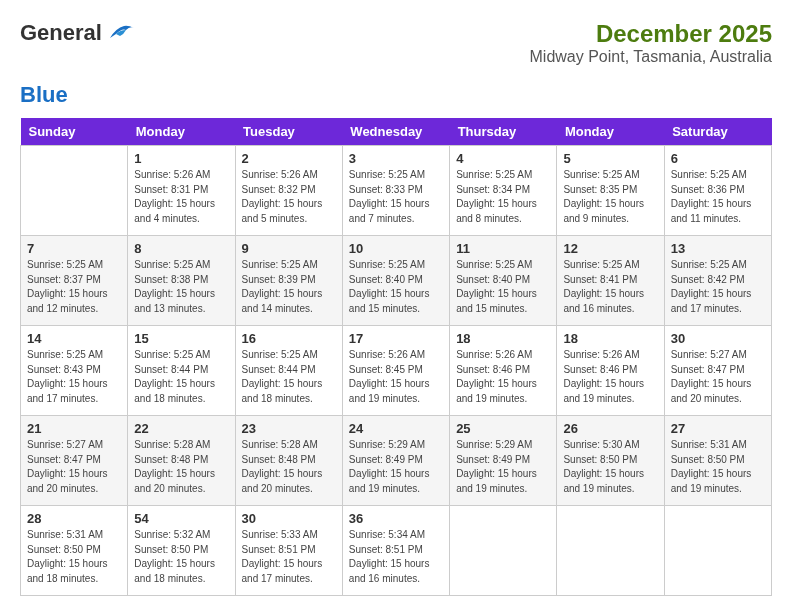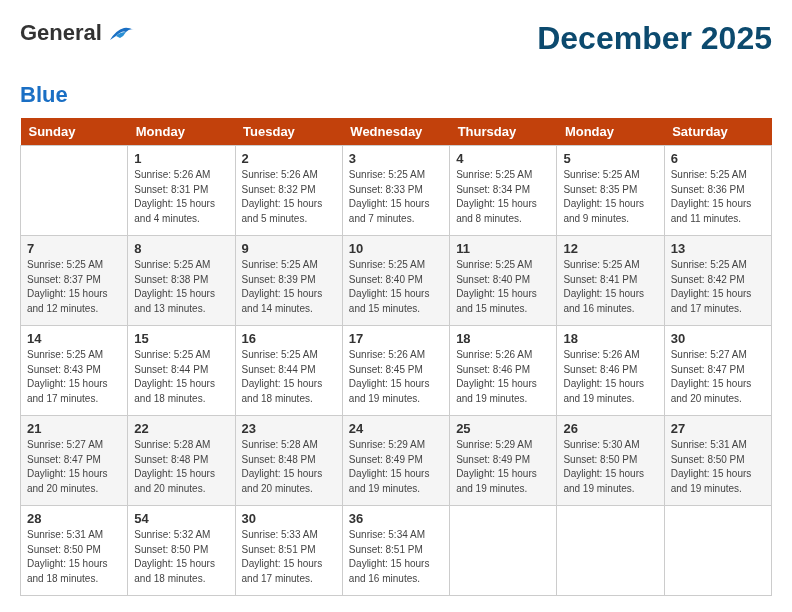--- a/index.html
+++ b/index.html
@@ -16,21 +16,21 @@
       align-items: flex-start;
       margin-bottom: 10px;
     }
     .logo {
       display: flex;
       flex-direction: column;
       align-items: flex-start;
     }
     .logo-text {
       display: flex;
-      align-items: flex-end;
+      align-items: flex-start;
     }
     .logo-general {
       font-size: 22px;
       font-weight: bold;
       color: #333;
     }
     .logo-blue {
       font-size: 22px;
       font-weight: bold;
       color: #1a6fc4;
@@ -38,35 +38,35 @@
     }
     .logo-bird {
       width: 30px;
       height: 24px;
       margin-left: 4px;
     }
     .title-section {
       text-align: right;
     }
     .month-title {
-      font-size: 32px;
-      font-weight: bold;
-      color: #0c4a6e;
+      font-size: 24px;
+      font-weight: bold;
+      color: #4d7c0f;
     }
     .location {
       font-size: 16px;
       color: #555;
     }
     table {
       width: 100%;
       border-collapse: collapse;
       table-layout: fixed;
     }
     th {
-      background-color: #c2410c;
+      background-color: #6d28d9;
       color: #fff;
       text-align: left;
       padding: 6px 8px;
       font-size: 13px;
       font-weight: bold;
     }
     td {
       border: 1px solid #ccc;
       vertical-align: top;
       padding: 5px 6px;
@@ -104,20 +104,21 @@
       <span class="logo-general">General</span>
       <svg class="logo-bird" viewBox="0 0 30 24" xmlns="http://www.w3.org/2000/svg">
         <path d="M4 18 Q10 8 18 6 Q22 5 28 8 Q24 6 20 10 Q16 8 10 14 Z" fill="#1a6fc4"></path>
         <path d="M10 14 Q14 10 20 10 Q18 14 14 16 Z" fill="#2a8fd4"></path>
       </svg>
     </div>
     <span class="logo-blue">Blue</span>
   </div>
   <div class="title-section">
     <div class="month-title">December 2025</div>
+    <div class="location">Midway Point, Tasmania, Australia</div>
   </div>
 </div>
 
 <table>
   <thead>
     <tr>
     <th>Sunday</th>
         <th>Monday</th>
         <th>Tuesday</th>
         <th>Wednesday</th>

